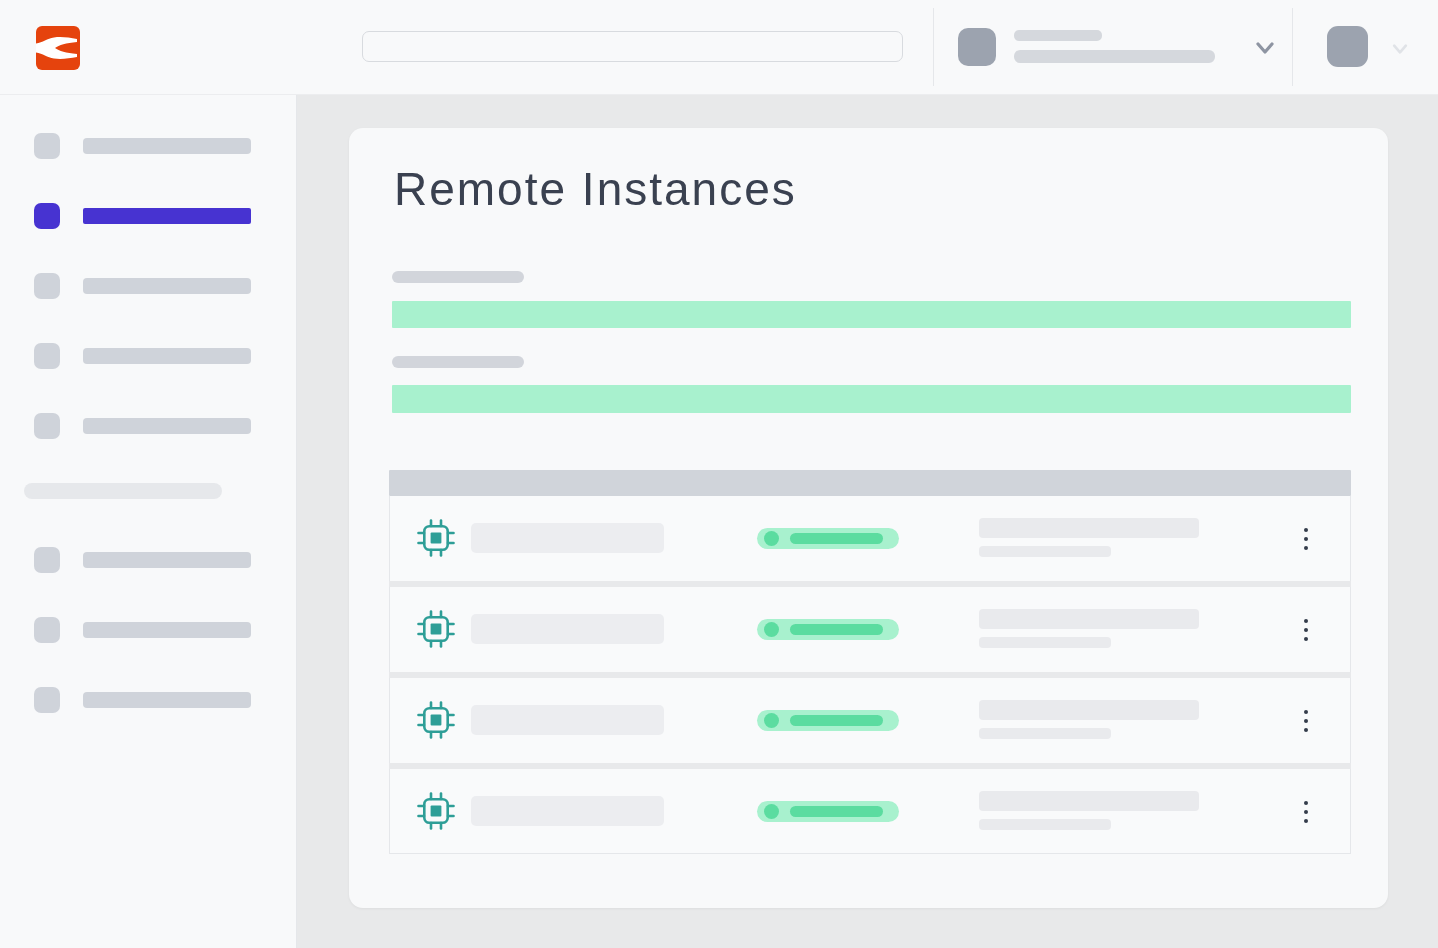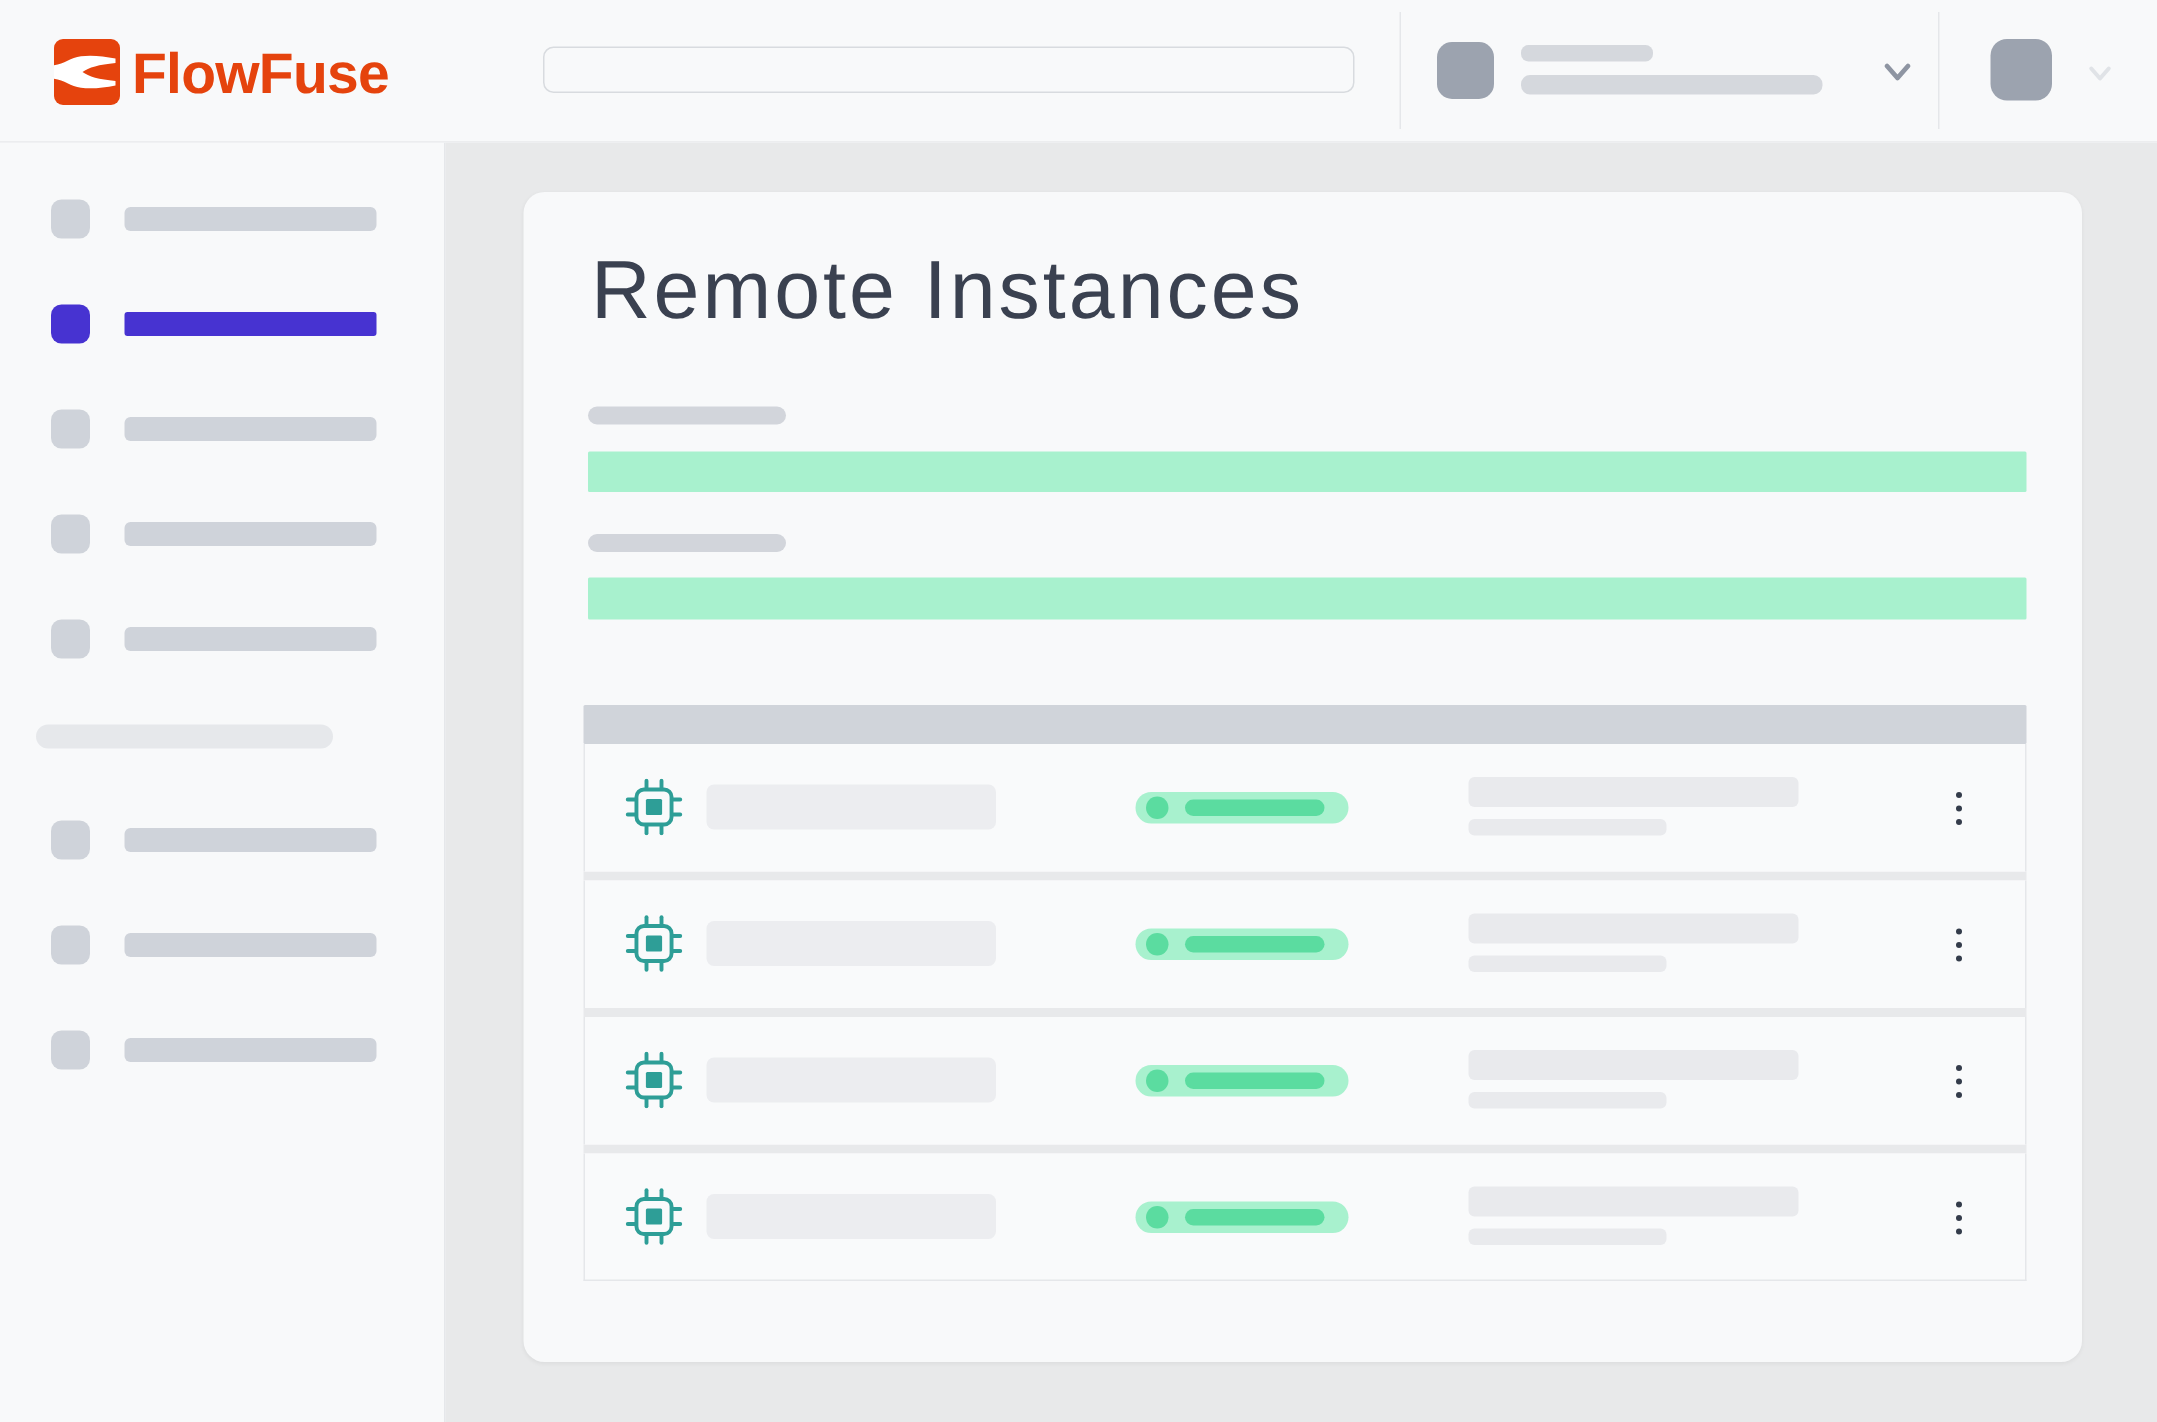--- a/index.html
+++ b/index.html
@@ -55,21 +55,21 @@
   .sb-icon{width:26px;height:26px;border-radius:7px;background:var(--skeleton-gray);flex:none;}
   .sb-bar{width:168px;height:16px;border-radius:4px;background:var(--skeleton-gray);margin-left:23px;}
   .sb-item.active .sb-icon{background:var(--accent-indigo);}
   .sb-item.active .sb-bar{background:var(--accent-indigo);border-radius:2px;}
   .sb-section{width:198px;height:16px;border-radius:8px;background:#E6E8EB;margin:0 0 48px 24px;}
 
   
   .main{position:absolute;top:95px;left:298px;right:0;bottom:0;background:var(--page-bg);}
   .card{position:absolute;left:51px;top:33px;width:1039px;height:780px;background:var(--surface);
         border-radius:14px;box-shadow:0 1px 3px rgba(0,0,0,0.05);}
-  .page-title{position:absolute;left:45px;top:38px;font-size:55px;line-height:1;font-weight:400;
+  .page-title{position:absolute;left:45px;top:38px;font-size:46px;line-height:1;font-weight:400;
               letter-spacing:2px;color:var(--title-color);}
   .field-label{position:absolute;left:43px;width:132px;height:12px;border-radius:6px;background:#D2D5DB;}
   .field-label.f1{top:143px;}
   .field-label.f2{top:228px;}
   .field-value{position:absolute;left:43px;width:959px;background:var(--green-light);border-radius:1px;cursor:pointer;}
   .field-value.f1{top:173px;height:27px;}
   .field-value.f2{top:257px;height:28px;}
 
   
   .table{position:absolute;left:40px;top:342px;width:962px;}
@@ -92,21 +92,20 @@
 </style>
 </head>
 <body>
 
 <div class="header">
   <svg class="logo-mark" viewBox="0 0 44 44">
     <rect x="0" y="0" width="44" height="44" rx="6" fill="var(--brand-orange)"></rect>
     <path fill="#FFFFFF" d="M0,17.5 C7,16.5 11,12.5 18,11.5 C25,10.5 33,11.5 41,13 L41,16
       C30,17 23,19 19,22 C23,25 30,27 41,28 L41,31 C33,32.5 25,33.5 18,32.5 C11,31.5 7,27.5 0,26.5 Z"></path>
   </svg>
-  <div class="logo-text">FlowFuse</div>
 
   <input class="search-input" type="text" placeholder="" style="">
 
   <div class="hdr-divider d1"></div>
 
   <div class="avatar-sq avatar-1"></div>
   <div class="hdr-bar a"></div>
   <div class="hdr-bar b"></div>
   <svg class="chev c1" width="24" height="24" viewBox="0 0 24 24">
     <polyline points="5,8 12,16 19,8" fill="none" stroke="#8E95A2" stroke-width="3.2" stroke-linecap="round" stroke-linejoin="round"></polyline>

